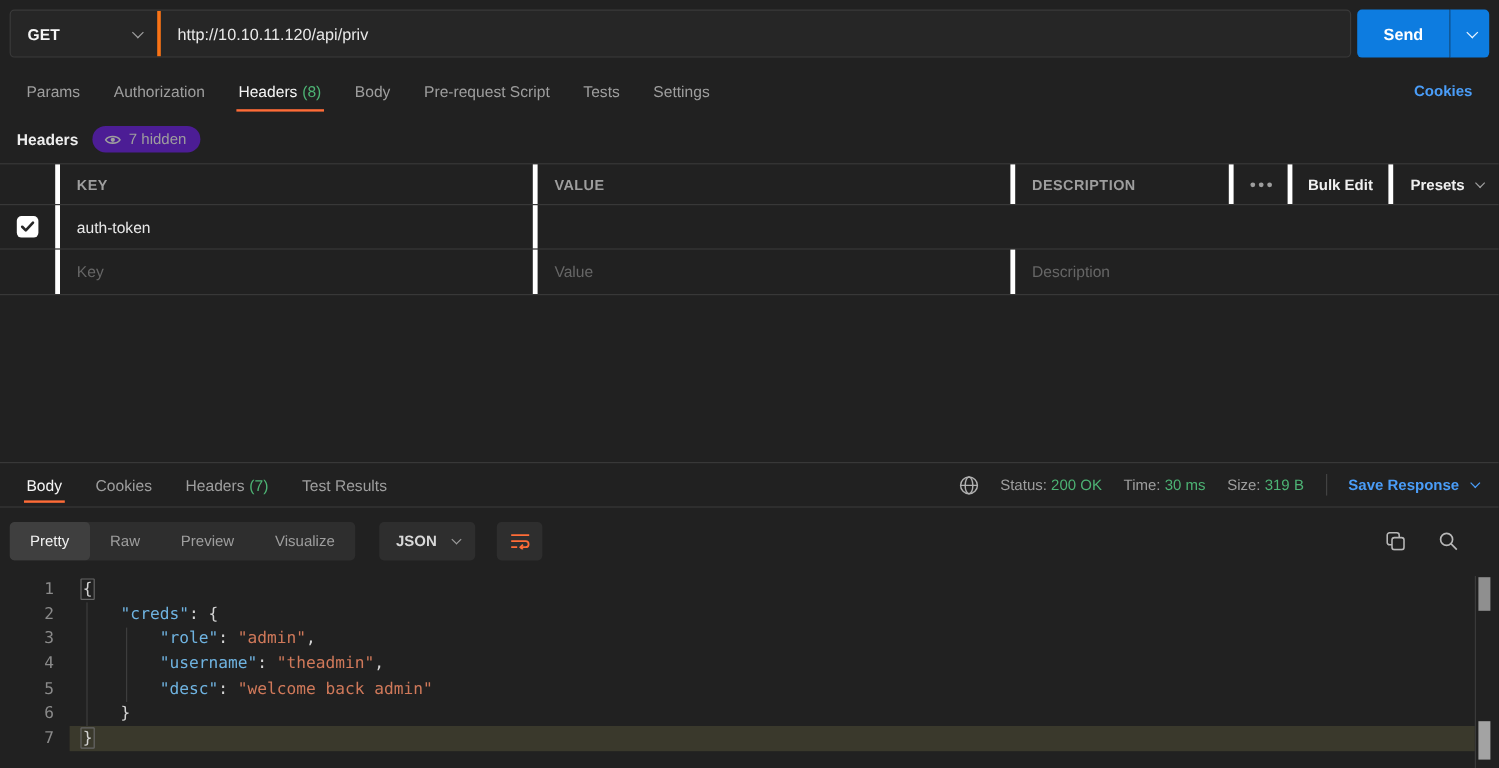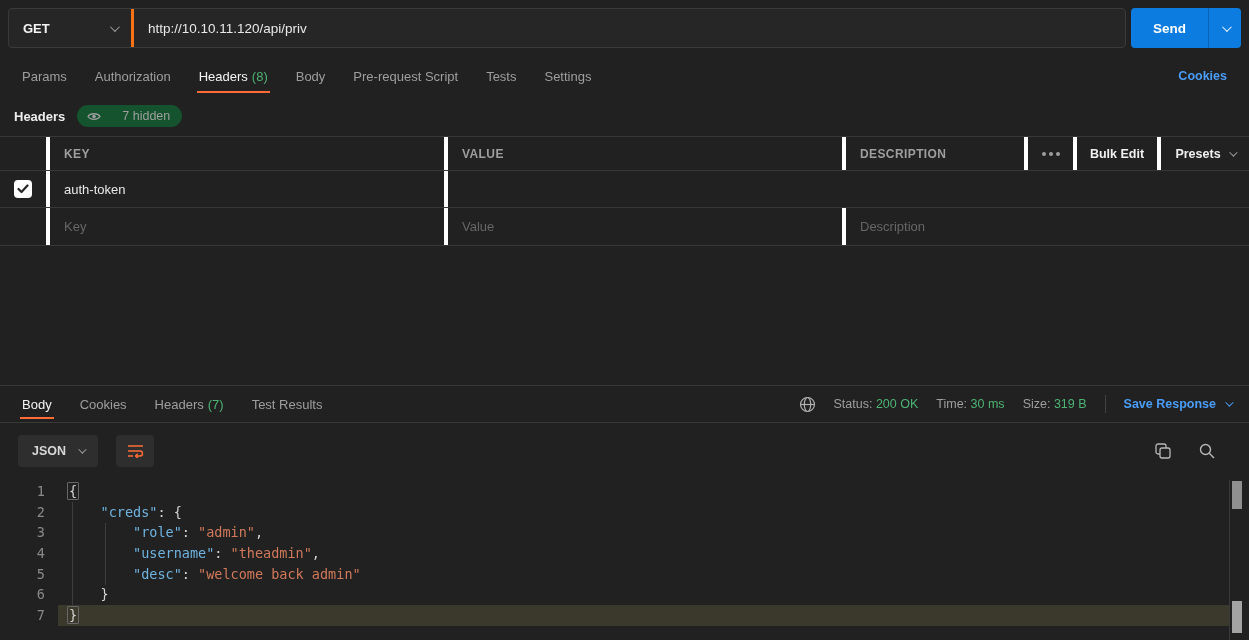--- a/index.html
+++ b/index.html
@@ -55,21 +55,21 @@
   .rtab.active::after {
     content:""; position:absolute; left:12px; right:12px; bottom:3px; height:2px; background:#ff6c37;
   }
   .rtabs-right { margin-left:auto; display:flex; align-items:center; padding-right:14px; }
   .link-blue { color:#4a9df8; font-weight:600; cursor:pointer; }
 
   
   .subheader { display:flex; align-items:center; height:40px; padding:0 14px; gap:12px; }
   .subtitle { font-weight:700; color:#ededed; }
   .pill {
-    display:flex; align-items:center; gap:21px; background:#14532d; border-radius:12px;
+    display:flex; align-items:center; gap:6px; background:#4c1d95; border-radius:12px;
     padding:4px 12px 4px 10px; color:#9e9e9e; font-size:12.5px; cursor:pointer;
   }
 
   
   .htable { border-top:1px solid #383838; border-bottom:1px solid #383838; }
   .hrow { display:grid; grid-template-columns:46px 398px 398px 1fr; border-bottom:1px solid #383838; }
   .hrow:last-child { border-bottom:none; }
   .hrow.header { grid-template-columns:46px 398px 398px 182px 49px 84px 92px; height:34px; }
   .hrow.body-row { height:37px; }
   .cell { display:flex; align-items:center; padding:0 14px; overflow:hidden; white-space:nowrap; }
@@ -270,20 +270,26 @@
         <span class="meta-pair"><span>Size:</span> <span class="mv">319 B</span></span>
         <span class="meta-divider"></span>
         <span class="save-response link-blue">
           <span>Save Response</span>
           <span class="chev sm" style="border-color:#4a9df8;"></span>
         </span>
       </div>
     </div>
 
     <div class="resp-toolbar">
+      <div class="seg-control">
+        <div class="seg active">Pretty</div>
+        <div class="seg">Raw</div>
+        <div class="seg">Preview</div>
+        <div class="seg">Visualize</div>
+      </div>
       <div class="fmt-dropdown">
         <span>JSON</span>
         <span class="chev sm"></span>
       </div>
       <button class="wrap-btn">
         <svg width="17" height="14" viewBox="0 0 17 14">
           <line x1="1" y1="2" x2="16" y2="2" stroke="#ff6c37" stroke-width="1.5"></line>
           <path d="M1 7 H13 a2.5 2.5 0 0 1 0 5 H9" fill="none" stroke="#ff6c37" stroke-width="1.5"></path>
           <path d="M10.8 9.8 L8.6 12 L10.8 14" fill="none" stroke="#ff6c37" stroke-width="1.5"></path>
           <line x1="1" y1="12" x2="6" y2="12" stroke="#ff6c37" stroke-width="1.5"></line>

